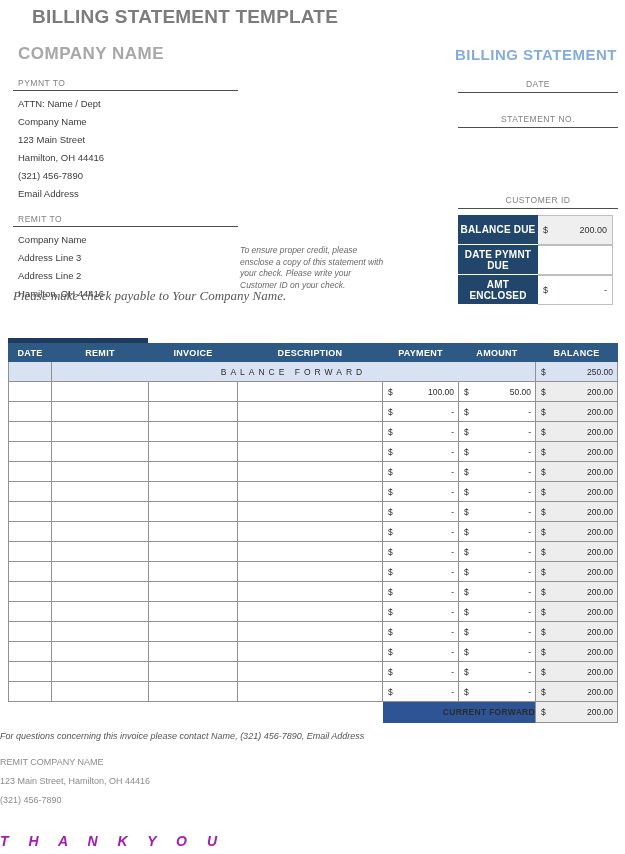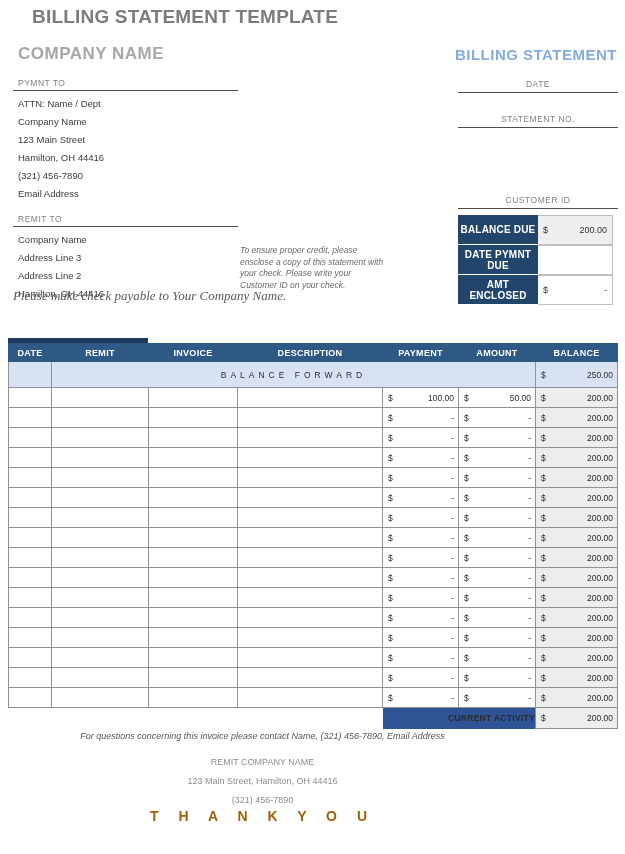--- a/index.html
+++ b/index.html
@@ -30,36 +30,36 @@
   .summary-box { position:absolute; left:458px; top:215px; width:155px; }
   .summary-row { display:flex; height:30px; }
   .summary-label { width:80px; background:#21456b; color:#fff; font-size:10px; font-weight:700; display:flex; align-items:center; justify-content:center; border-bottom:1px solid #fff; text-align:center; letter-spacing:0.2px; }
   .summary-value { width:75px; border:1px solid #bfbfbf; border-left:none; display:flex; align-items:center; justify-content:space-between; font-size:9px; color:#333; padding:0 5px; }
   .summary-row.filled .summary-value { background:#efefef; }
 
   .activity-tab { position:absolute; left:8px; top:322px; width:140px; height:21px; background:#1e3a5f; color:#fff; font-size:9px; font-weight:700; display:flex; align-items:center; justify-content:center; letter-spacing:0.6px;margin-top:16px; }
   table.activity { position:absolute; left:8px; top:343px; width:609px; border-collapse:collapse; table-layout:fixed; }
   table.activity th { background:#2e5984; color:#fff; font-size:9px; font-weight:700; height:18px; border:1px solid #2e5984; letter-spacing:0.3px; }
   table.activity td { border:1px solid #919191; font-size:8.5px; color:#2b2b2b; height:20px; padding:0; }
-  tr.bf-row td { background:#d9e2f3; height:26px;text-align:center; }
+  tr.bf-row td { background:#d9e2f3; height:20px;text-align:center; }
   .bf-label { text-align:center; letter-spacing:4px; color:#1f2a3d; font-size:8.5px; }
   .money-cell { }
   .money-wrap { display:flex; justify-content:space-between; align-items:center; padding:0 4px 0 5px; }
   td.balance-cell { background:#ededed; }
   tr.bf-row td.balance-cell { background:#d9e2f3; }
   tr.cb-row td { border:none; height:21px; }
   td.cb-bar { background:#2f5496; }
   .cb-label { color:#fff; font-size:9px; font-weight:700; text-align:right; padding-right:6px; letter-spacing:0.3px; }
   tr.cb-row td.balance-cell { border:1px solid #919191; background:#ededed; }
 
-  .footer { position:absolute; left:0; top:731px; width:525px; text-align:center; }
+  .footer { position:absolute; left:0; top:731px; width:525px; }
   .footer-contact { font-size:9px; font-style:italic; color:#555; }
   .footer-line { font-size:9px; color:#8c8c8c; margin-top:9px; }
   .footer-company { margin-top:16px; }
-  .thank-you { margin-top:3px; font-size:14px; font-weight:700; color:#a16207; letter-spacing:8px; }
+  .thank-you { margin-top:28px; font-size:14px; font-weight:700; color:#a21caf; letter-spacing:8px;font-style:italic; }
 </style>
 </head>
 <body>
 
 <div class="page">
 
   <div class="page-title">BILLING STATEMENT TEMPLATE</div>
   <div class="company-name">COMPANY NAME</div>
   <div class="doc-type">BILLING STATEMENT</div>
 
@@ -540,21 +540,21 @@
         <div class="money-wrap">
           <span>$</span>
           <span>200.00</span>
         </div>
       </td>
     </tr>
       </tbody>
     <tbody>
       <tr class="cb-row">
         <td colspan="4"></td>
-        <td colspan="2" class="cb-bar cb-label">CURRENT ACTIVITY</td>
+        <td colspan="2" class="cb-bar cb-label">CURRENT FORWARD</td>
         <td class="balance-cell">
           <div class="money-wrap">
             <span>$</span>
             <span>200.00</span>
           </div>
         </td>
       </tr>
     </tbody>
   </table>
 

